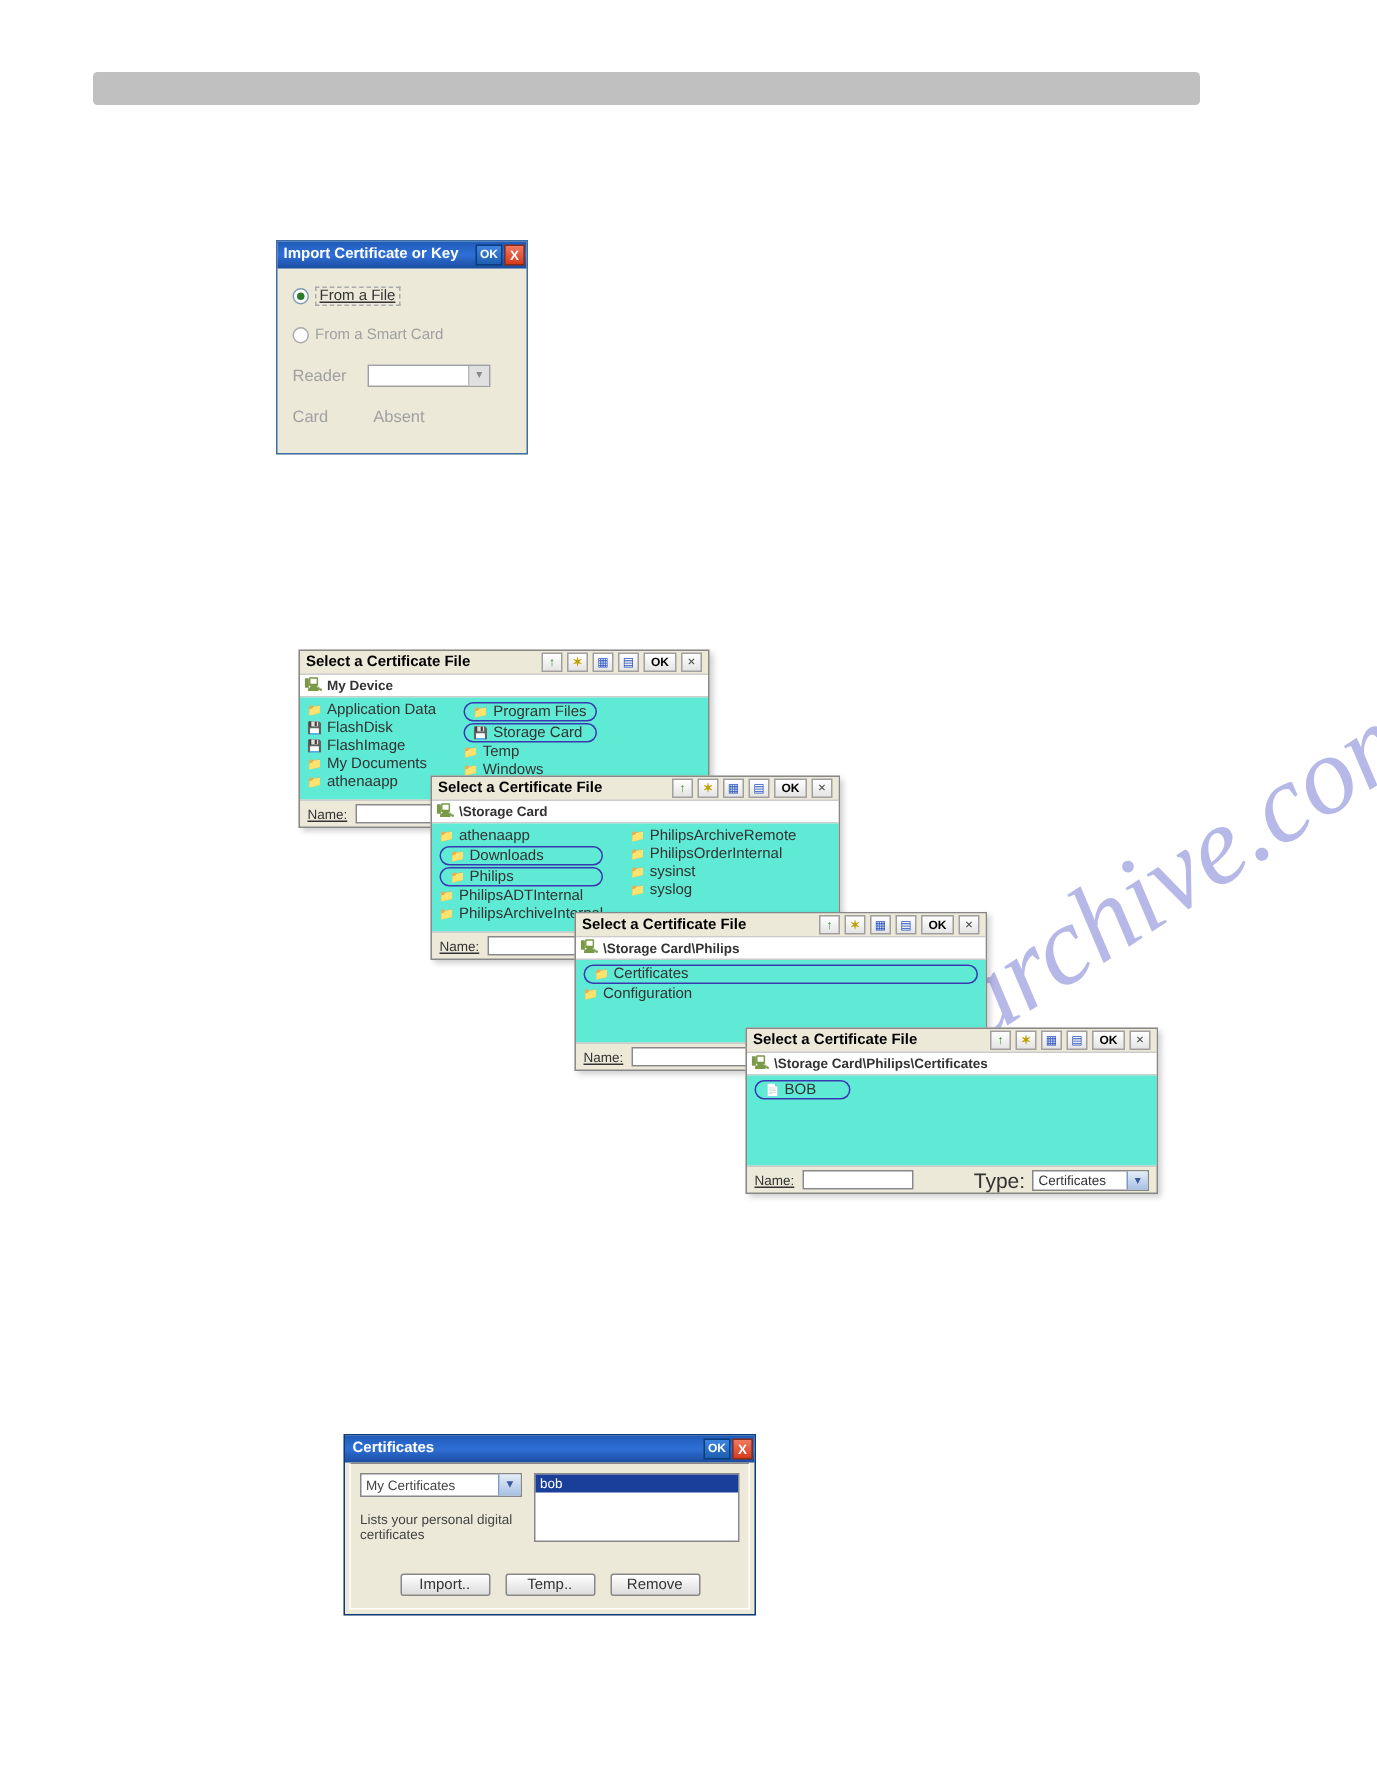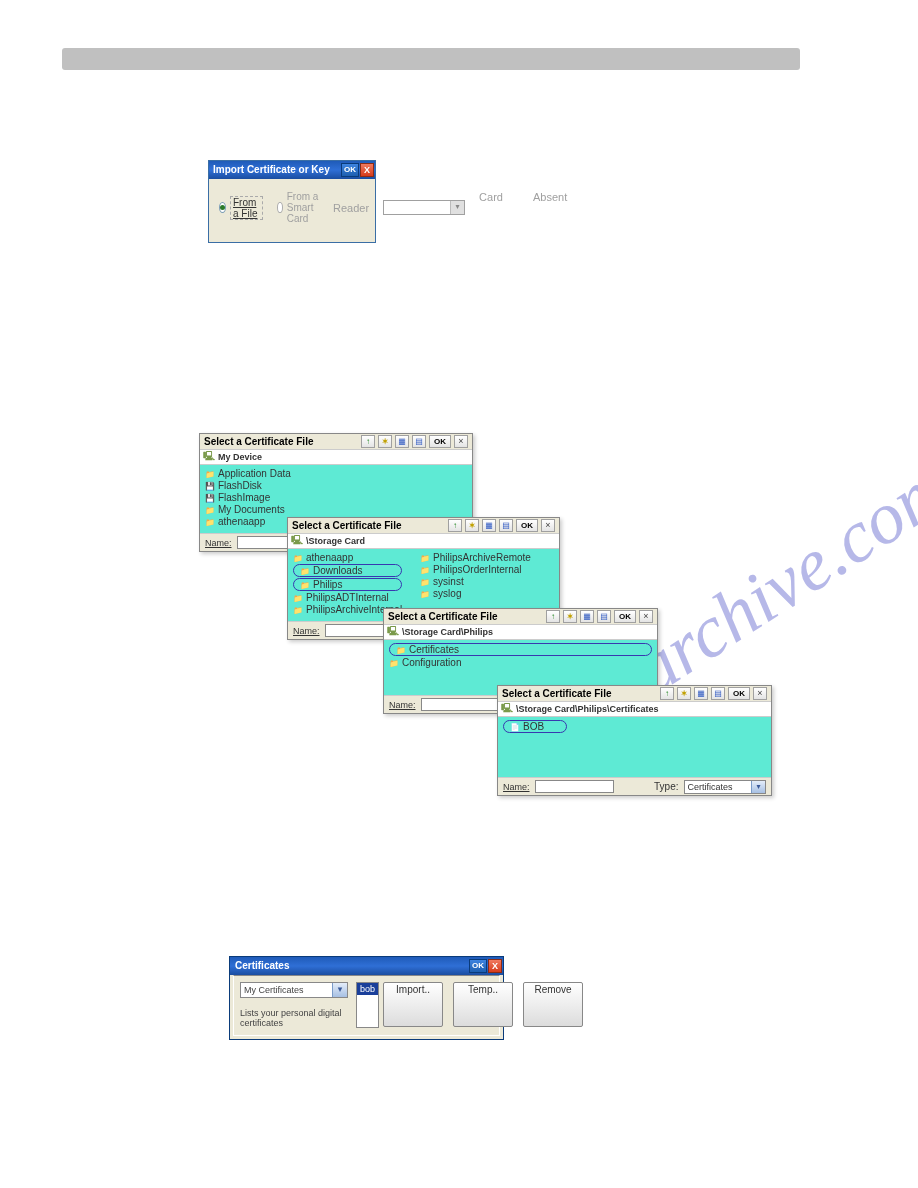--- a/index.html
+++ b/index.html
@@ -33,21 +33,21 @@
     transform-origin: center;
     font-family: Georgia, serif;
     pointer-events: none;
     white-space: nowrap;
   }
 
   
   .dlg1 {
     position: absolute;
     top: 160px;
-    left: 208px;
+    left: 184px;
     width: 168px;
     border: 1px solid #3a6ea5;
     background: #ece9d8;
   }
   .titlebar-blue {
     background: linear-gradient(to bottom, #1f5bb8 0%, #2f6fd6 50%, #1a4da0 100%);
     color: #fff;
     height: 18px;
     line-height: 18px;
     padding-left: 4px;
@@ -80,21 +80,21 @@
     font-size: 9px;
     font-weight: bold;
     width: 14px;
     height: 14px;
     line-height: 12px;
     text-align: center;
   }
   .dlg1-body {
     padding: 12px 10px 18px 10px;
     display: flex;
-    flex-direction: row;
+    flex-direction: column;
     gap: 14px;
   }
   .radio-row { display: flex; align-items: center; gap: 4px; font-size: 10px; }
   .radio-outer {
     width: 11px; height: 11px; border: 1px solid #7b9db5; border-radius: 50%;
     background: #fff; display: inline-flex; align-items: center; justify-content: center;
   }
   .radio-inner { width: 5px; height: 5px; border-radius: 50%; background: #2a7a2a; }
   .radio-outer.off { border-color: #aaa; }
   .selected-label { border: 1px dashed #aaa; padding: 0 2px; text-decoration: underline; }
@@ -175,21 +175,21 @@
   .name-row {
     height: 18px; display: flex; align-items: center;
     padding: 2px 5px; border-top: 1px solid #ccc;
     gap: 5px;
   }
   .name-row .lbl { font-size: 9px; text-decoration: underline; }
   .name-input {
     height: 13px; border: 1px solid #888; background: #fff; flex: 1;
     max-width: 95px;
   }
-  .type-lbl { font-size: 10px; margin-left: 35px; }
+  .type-lbl { font-size: 14px; margin-left: 35px; }
   .type-sel {
     height: 14px; border: 1px solid #888; background: #fff;
     display: flex; align-items: center; padding-left: 3px; font-size: 9px;
     position: relative; flex:1;
   }
   .type-sel .dd {
     position: absolute; right: 0; top: 0; width: 14px; height: 12px;
     background: linear-gradient(#e4edf9,#a7c0e3); border-left: 1px solid #7a9bc8;
     text-align: center; font-size: 8px; line-height: 12px; color: #3a5a9a;
   }
@@ -215,21 +215,21 @@
   }
   .cert-tabs { height: 18px; display: flex; align-items: end; padding-left: 3px; }
   .cert-tab {
     border: 1px solid #888; border-bottom: none;
     padding: 2px 8px; font-size: 10px; background: #ece9d8;
     border-radius: 2px 2px 0 0;
   }
   .cert-body {
     border: 1px solid #fff; border-top: 1px solid #888;
     margin: 0 3px 3px 3px; padding: 6px;
-    display: flex; flex-direction: row; gap: 4px;
+    display: flex; flex-direction: column; gap: 20px;
   }
   .cert-row1 { display: flex; gap: 6px; }
   .cert-dd {
     height: 16px; width: 108px;
     border: 1px solid #888; background: #fff;
     display: flex; align-items: center; padding-left: 3px;
     font-size: 9px; color: #444; position: relative;
   }
   .cert-dd .dd {
     position: absolute; right: 0; top: 0; width: 15px; height: 14px;
@@ -324,20 +324,38 @@
             <span class="ic-drive"></span>
             <span>FlashImage</span>
           </span>
         <span class="fitem">
             <span class="ic-folder"></span>
             <span>My Documents</span>
           </span>
         <span class="fitem">
             <span class="ic-folder"></span>
             <span>athenaapp</span>
+          </span>
+      </div>
+      <div class="filecol">
+        <span class="fitem circled">
+            <span class="ic-folder"></span>
+            <span>Program Files</span>
+          </span>
+        <span class="fitem circled">
+            <span class="ic-drive"></span>
+            <span>Storage Card</span>
+          </span>
+        <span class="fitem">
+            <span class="ic-folder"></span>
+            <span>Temp</span>
+          </span>
+        <span class="fitem">
+            <span class="ic-folder"></span>
+            <span>Windows</span>
           </span>
       </div>
     </div>
   </div>
   <div class="name-row">
     <span class="lbl">Name:</span>
     <span class="name-input"></span>
   </div>
 </div>
 

